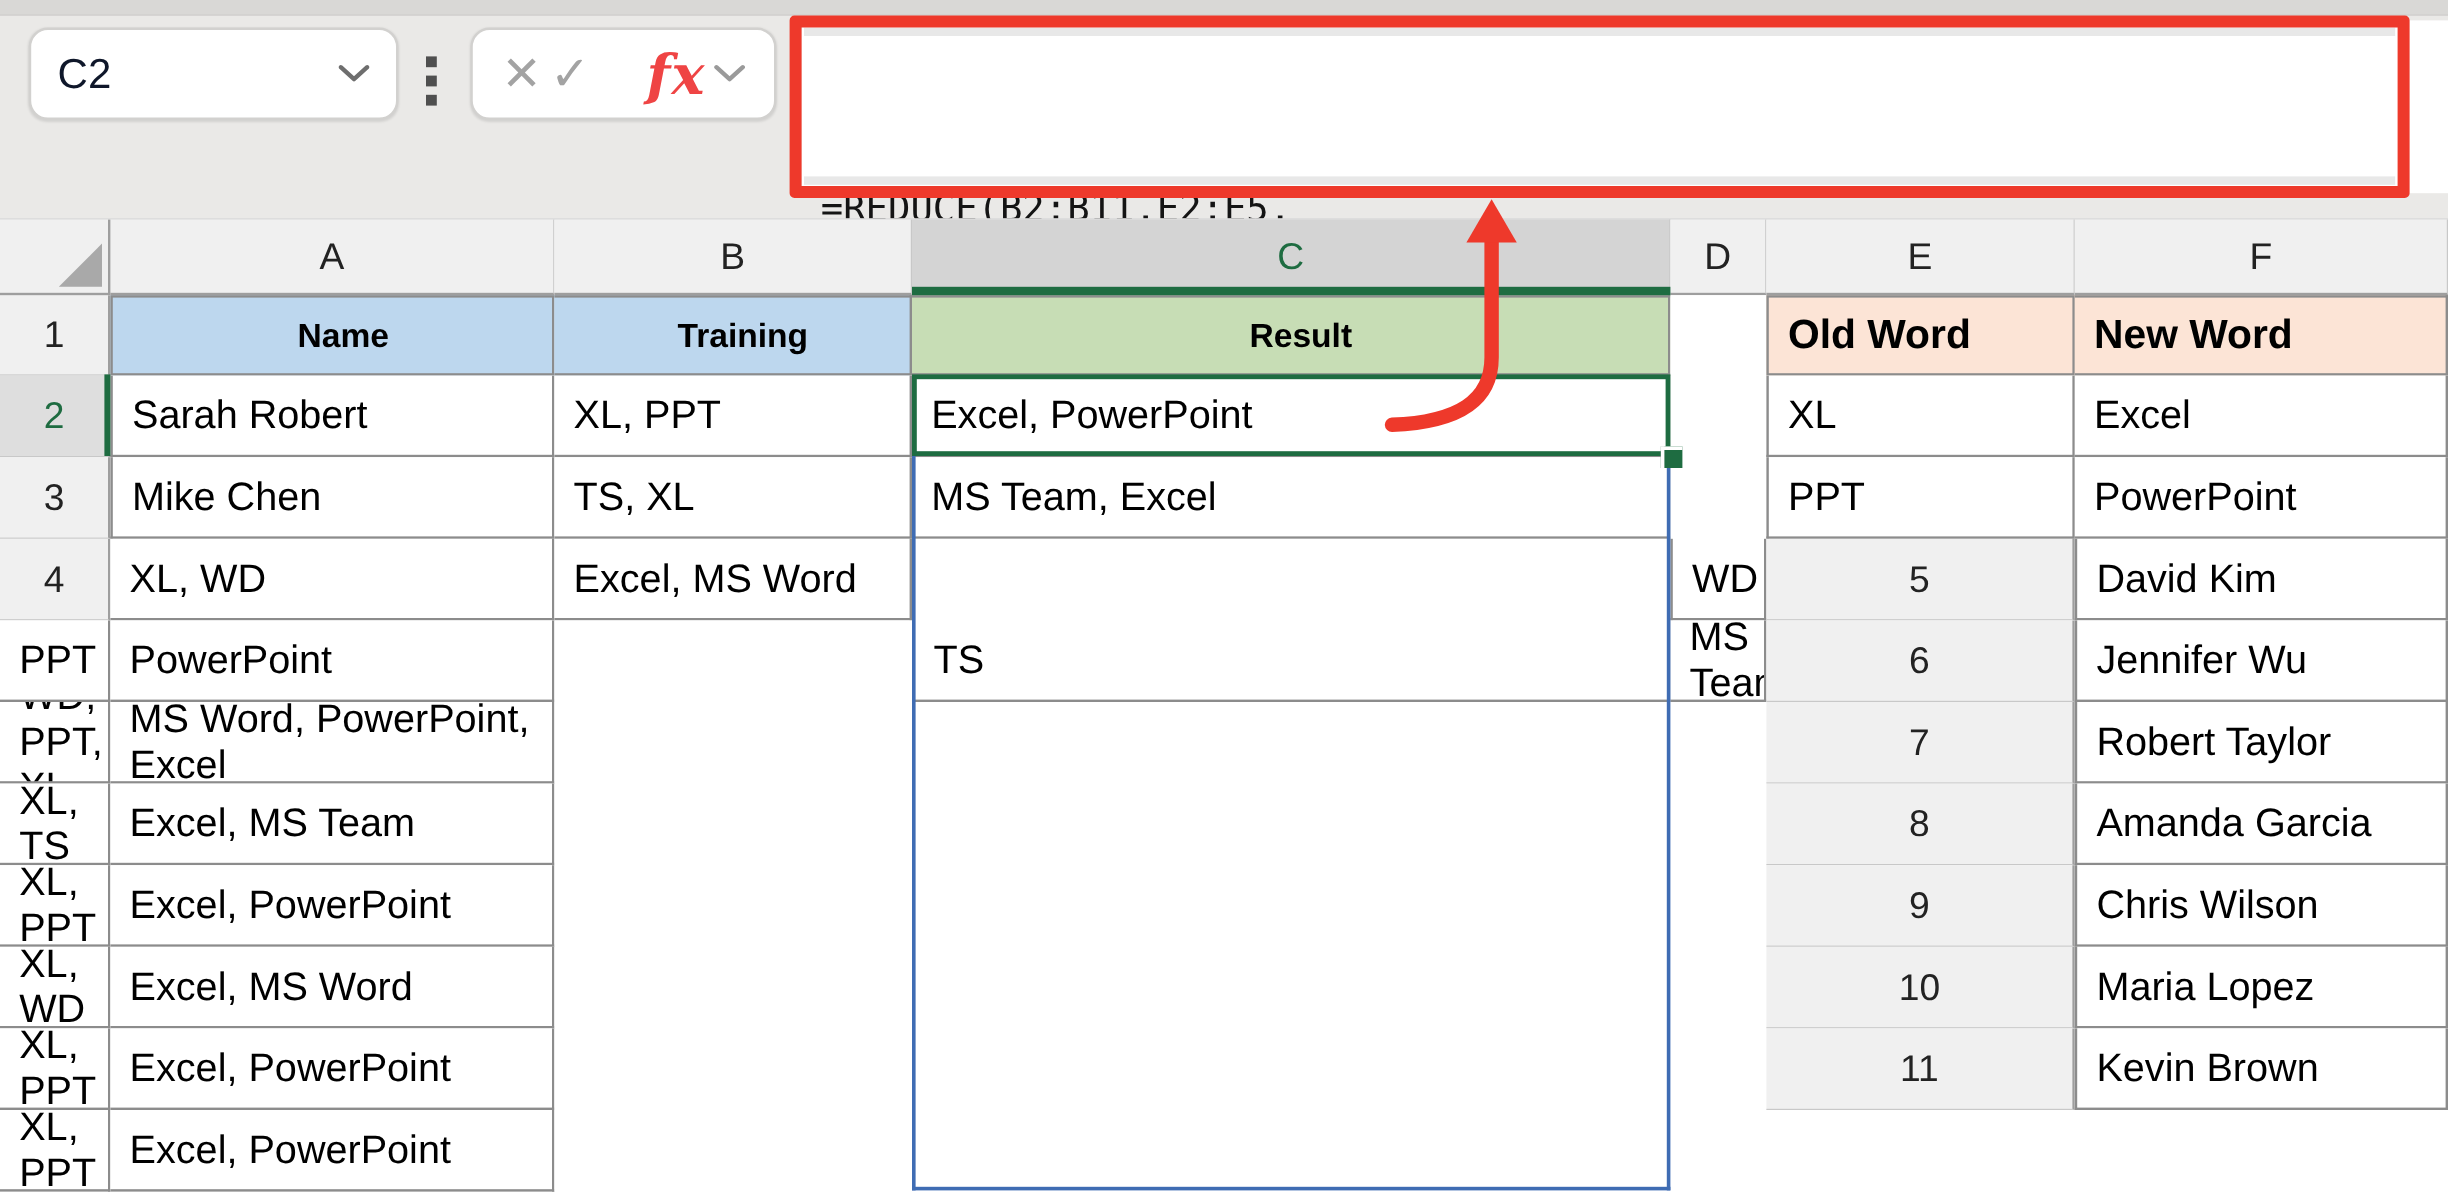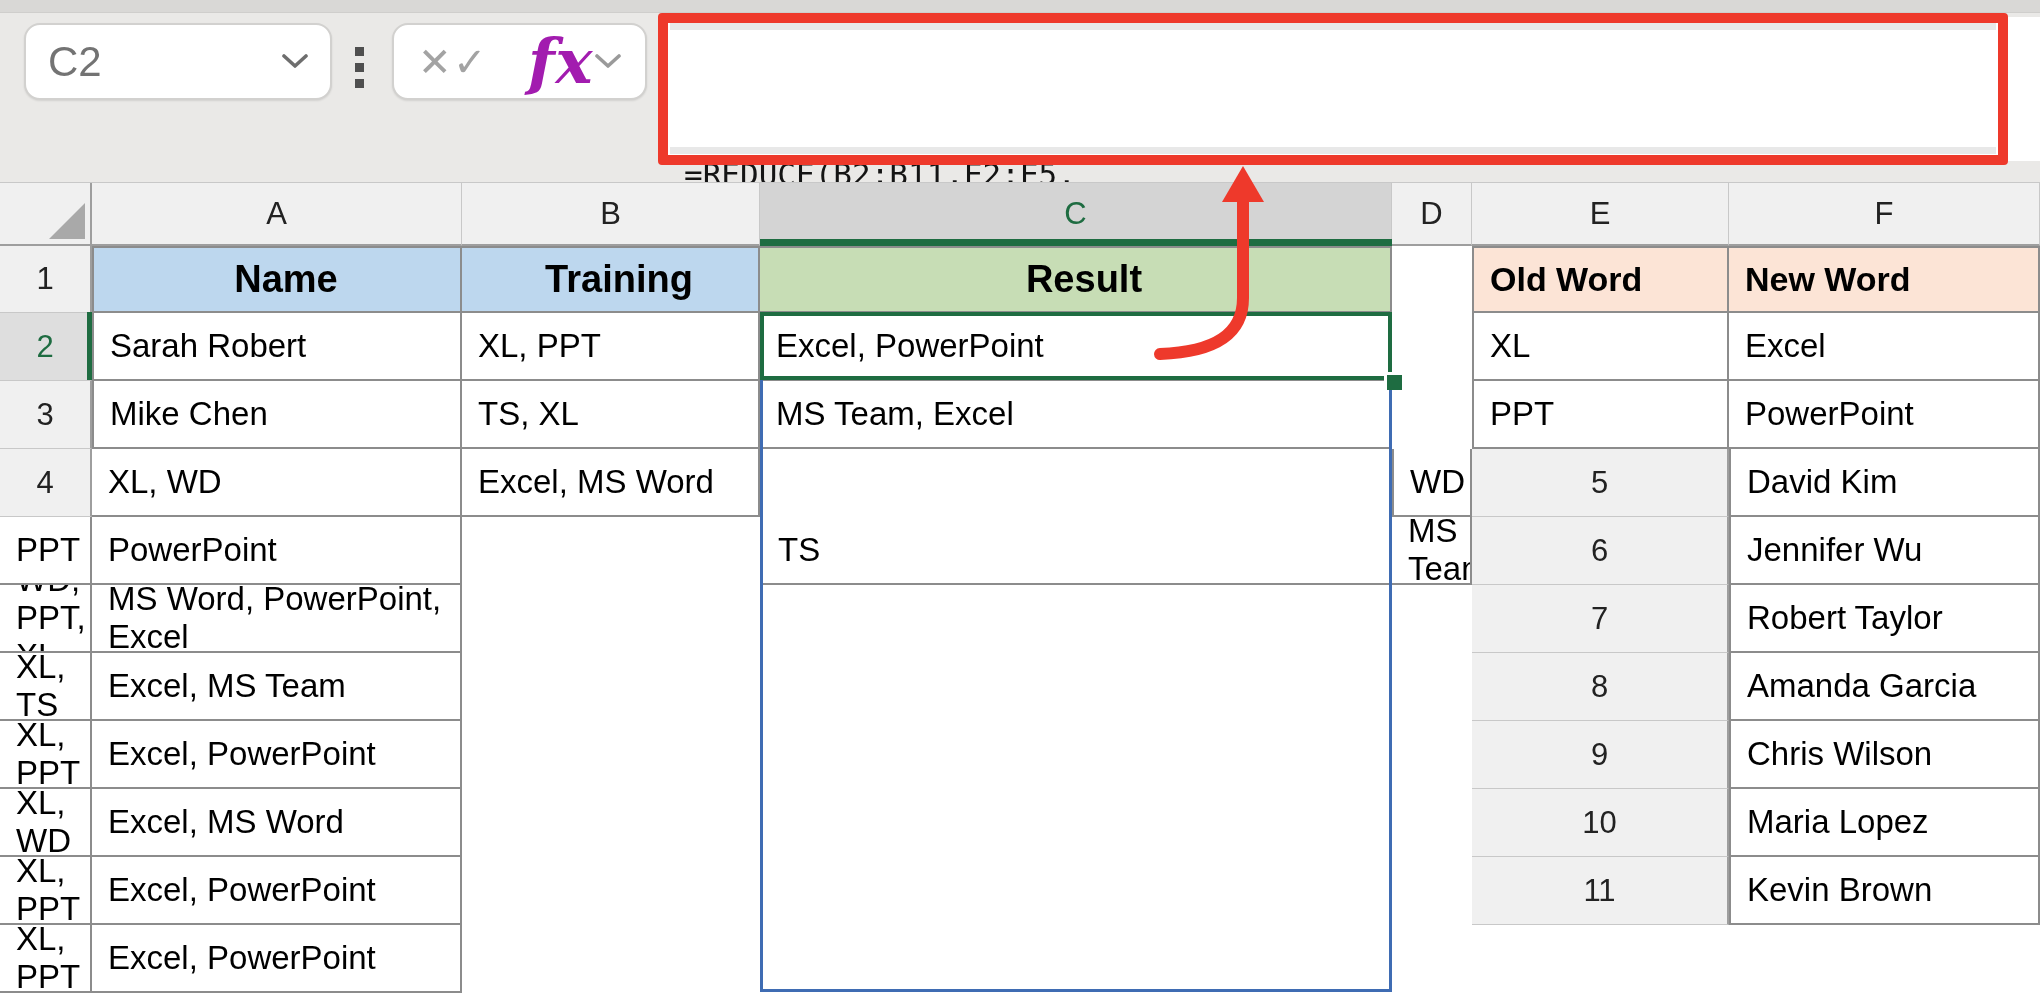--- a/index.html
+++ b/index.html
@@ -4,24 +4,24 @@
 <style>
   html,body{margin:0;padding:0;background:#fff;}
   #stage{position:relative;width:2040px;height:998px;overflow:hidden;background:#fff;
          font-family:"Liberation Sans",sans-serif;}
   
   .topbar{position:absolute;left:0;top:0;width:2040px;height:182px;background:#EAE9E7;}
   .topstrip{position:absolute;left:0;top:0;width:2040px;height:12px;background:#D9D8D6;border-bottom:1px solid #cfcecc;}
   .whitebox{position:absolute;background:#fff;border:2px solid #D2D1CF;border-radius:16px;
             box-shadow:0 1px 2px rgba(0,0,0,.10);box-sizing:border-box;display:flex;align-items:center;}
   .namebox{left:24px;top:23px;width:308px;height:77px;padding:0 22px;justify-content:space-between;}
-  .namebox .val{font-size:42px;color:#737373;}
+  .namebox .val{font-size:35px;color:#0f172a;}
   .fxgroup{left:392px;top:23px;width:255px;height:77px;padding:0 24px;justify-content:space-between;}
   .icon-x,.icon-check{font-size:40px;color:#A3A3A3;line-height:1;}
-  .icon-fx{font-size:62px;color:#a21caf;font-family:"DejaVu Serif",serif;font-style:italic;font-weight:600;letter-spacing:1px;margin-left:40px;}
+  .icon-fx{font-size:46px;color:#ef4444;font-family:"DejaVu Serif",serif;font-style:italic;font-weight:600;letter-spacing:1px;margin-left:40px;}
   .chev{width:26px;height:15px;}
   .chev polyline{fill:none;stroke:#6e6e6e;stroke-width:3.6;stroke-linecap:round;stroke-linejoin:round;}
   .chev.small polyline{stroke:#9a9a9a;}
   .dots{position:absolute;left:355px;top:47px;display:flex;flex-direction:column;gap:7px;}
   .dots span{width:9px;height:9px;background:#4F4F4F;display:block;}
   
   .fbar-bg{position:absolute;left:668px;top:17px;width:1372px;height:144px;background:#fff;}
   .fbar-strip{position:absolute;left:670px;width:1326px;height:7px;background:#E8E8E8;}
   .redbox{position:absolute;left:658px;top:13px;width:1350px;height:152px;border:10px solid var(--red,#EE392B);
           border-radius:4px;box-sizing:border-box;}
@@ -39,21 +39,21 @@
   .rh{background:#F0F0F0;border-right:2px solid #9E9E9E;border-bottom:1px solid #C8C8C8;
       justify-content:center;font-size:31px;color:#222;}
   .rh.sel2{background:#DEDEDE;color:var(--green,#1E6C41);}
   .corner{background:#F0F0F0;border-right:2px solid #9E9E9E;border-bottom:2px solid #9E9E9E;position:relative;}
   .corner i{position:absolute;right:5px;bottom:5px;width:0;height:0;display:block;
             border-left:36px solid transparent;border-bottom:36px solid #A9A9A9;}
   .tcell{background:#fff;border-right:2px solid #8C8C8C;border-bottom:2px solid #8C8C8C;
          font-size:33px;color:#000;padding-left:16px;}
   .bt{border-top:2px solid #8C8C8C;}
   .bl{border-left:2px solid #8C8C8C;}
-  .hdr{font-weight:bold;justify-content:center;padding-left:18px;font-size:38px;}
+  .hdr{font-weight:bold;justify-content:center;padding-left:18px;font-size:28px;}
   .hdr-left{font-weight:bold;font-size:34px;}
   .blue{background:var(--header_blue,#BDD7EE);}
   .green{background:var(--header_green,#C7DDB5);}
   .peach{background:var(--header_peach,#FCE4D6);}
   .blank{background:#fff;}
   
   .col-underline{position:absolute;left:760px;top:239px;width:632px;height:7px;background:var(--green,#1E6C41);}
   .row2-bar{position:absolute;left:87px;top:312px;width:5px;height:68px;background:var(--green,#1E6C41);}
   .sel-cell{position:absolute;left:760px;top:312px;width:632px;height:68px;
             border:4px solid var(--green,#1E6C41);box-sizing:border-box;}

